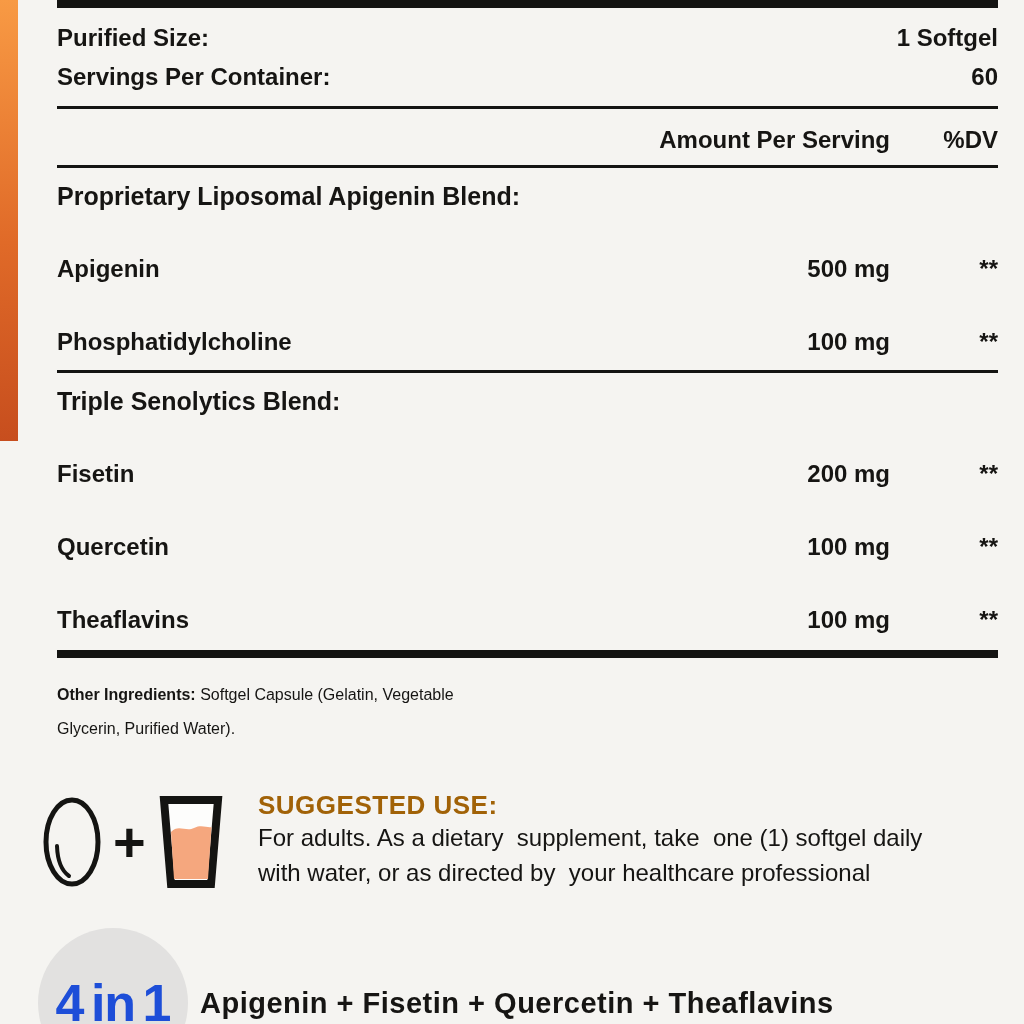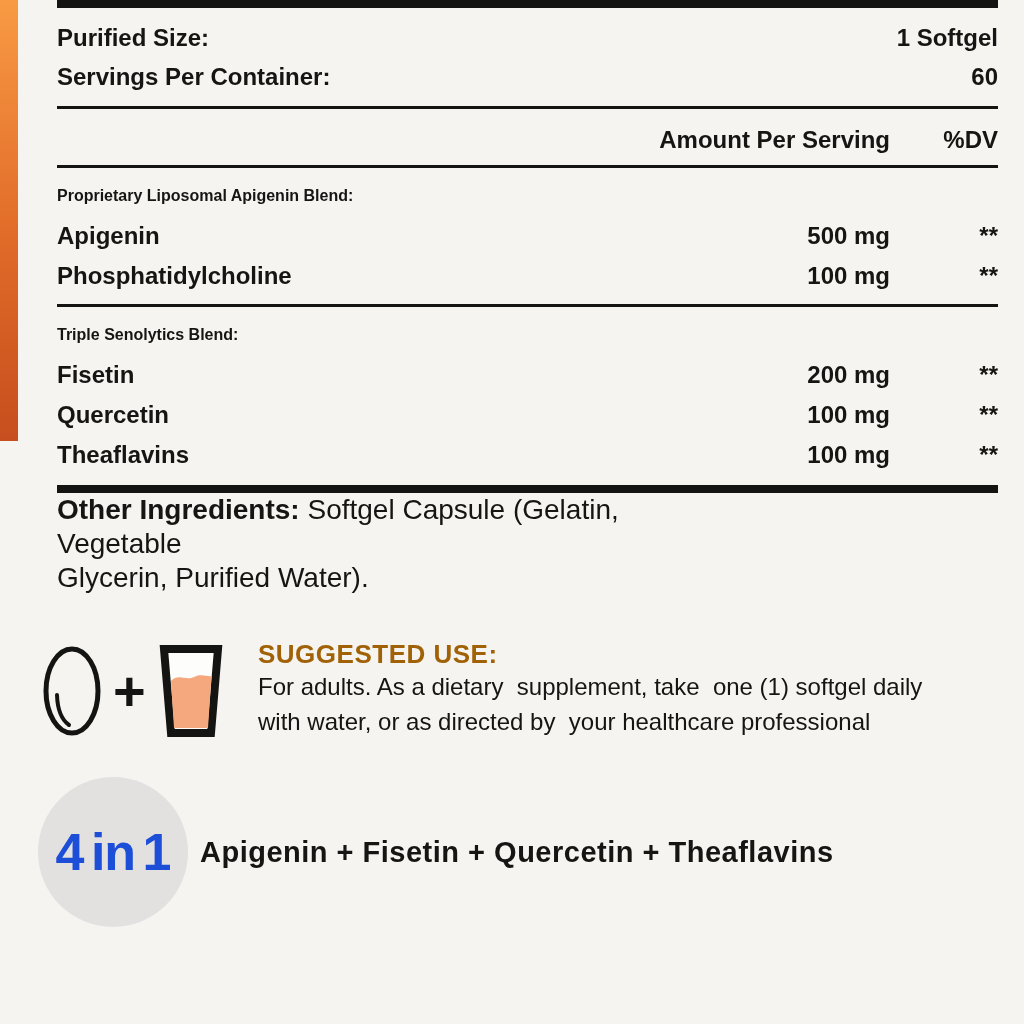--- a/index.html
+++ b/index.html
@@ -35,30 +35,31 @@
     display: flex; justify-content: space-between; align-items: baseline;
     font-size: 24px; font-weight: bold; line-height: 39px;
   }
 
   .hrow { display: flex; align-items: flex-end; line-height: 50px; padding-top: 6px;
           font-size: 24px; font-weight: bold; }
   .hrow .spacer { flex: 1; }
   .hrow .dv-col { width: 108px; text-align: right; }
 
   .group { margin-top: 8px; }
-  .group-header { font-size: 16px; font-weight: bold; line-height: 40px; }
-  .nrow { display: flex; align-items: flex-end; font-size: 24px; font-weight: bold; line-height: 40px; }
+  .group-header { font-size: 25px; font-weight: bold; line-height: 40px; }
+  .nrow { display: flex; align-items: flex-end; font-size: 24px; font-weight: bold; line-height: 40px; margin-top: 33px; }
   .nrow .name { flex: 1; }
   .nrow .amount { text-align: right; }
   .nrow .dv { width: 108px; text-align: right; }
   .group-divider { margin-top: 8px; }
   .bottom-rule { margin-top: 10px; }
 
   .other-ing {
-    font-size: 28px; line-height: 34px; font-weight: normal;
+    margin-top: 20px;
+    font-size: 16px; line-height: 34px; font-weight: normal;
     max-width: 680px;
   }
   .other-ing .oi-label { font-weight: bold; }
 
   .use-row { display: flex; margin-top: 44px; }
   .use-icons { width: 201px; display: flex; align-items: center; padding-top: 4px; }
   .softgel { margin-left: -16px; }
   .plus-glyph { font-size: 56px; font-weight: 900; line-height: 1; margin: 0 12px 0 10px; color: #141412; }
   .use-text { flex: 1; }
   .use-heading {

